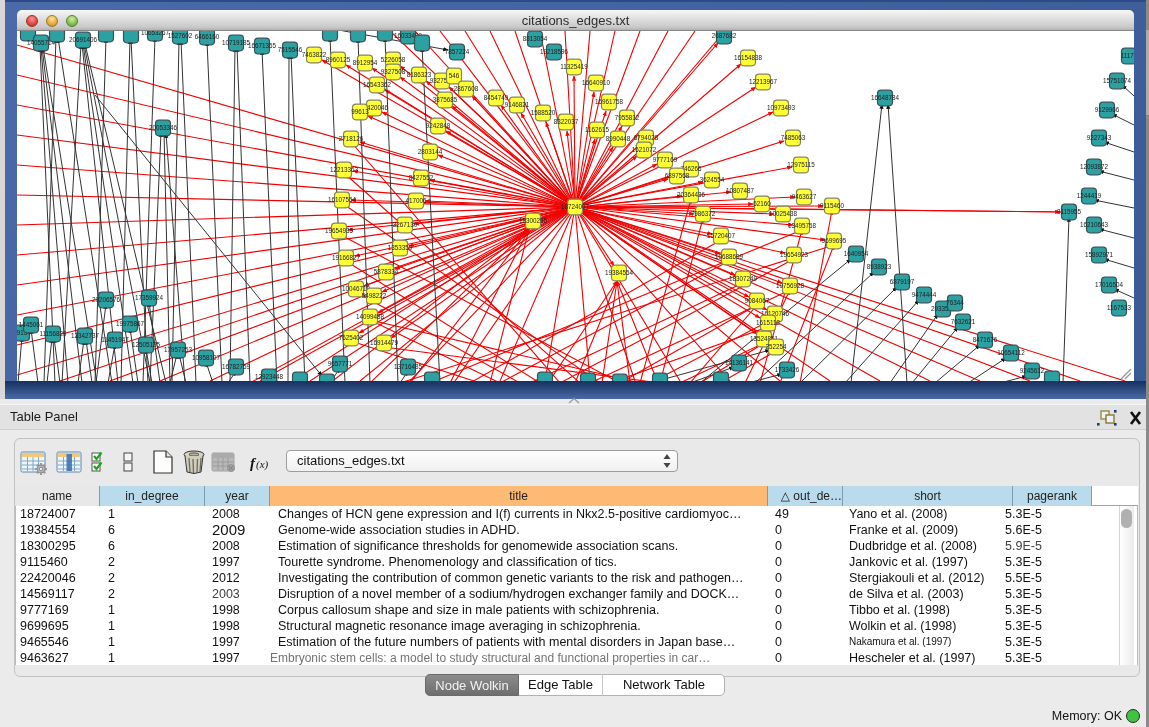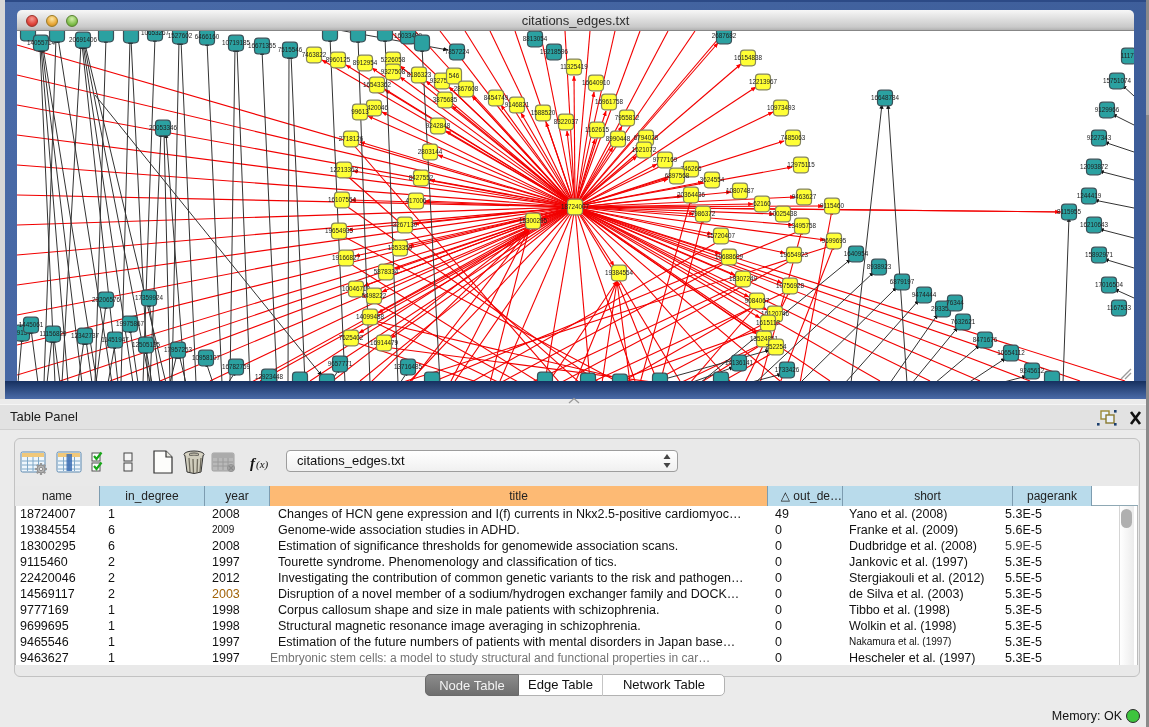--- a/index.html
+++ b/index.html
@@ -606,21 +606,21 @@
 <div style="position:absolute;left:1013px;top:486px;width:79px;height:20px;background:#b9dbeb;border-right:1px solid #7d9cb0;box-sizing:border-box;font-size:12px;text-align:center;line-height:20px;color:#222">pagerank</div>
 <div style="position:absolute;left:20px;top:506px;width:80px;height:16px;font-size:12.5px;line-height:16px;color:#111">18724007</div>
 <div style="position:absolute;left:108px;top:506px;height:16px;font-size:12.5px;line-height:16px;color:#111">1</div>
 <div style="position:absolute;left:212px;top:506px;height:16px;font-size:12.5px;line-height:16px;color:#111">2008</div>
 <div style="position:absolute;left:278px;top:506px;width:488px;height:16px;font-size:12.5px;line-height:16px;color:#111;white-space:nowrap;overflow:hidden">Changes of HCN gene expression and I(f) currents in Nkx2.5-positive cardiomyoc…</div>
 <div style="position:absolute;left:775px;top:506px;height:16px;font-size:12.5px;line-height:16px;color:#111">49</div>
 <div style="position:absolute;left:849px;top:506px;height:16px;font-size:12.5px;line-height:16px;color:#111">Yano et al. (2008)</div>
 <div style="position:absolute;left:1005px;top:506px;height:16px;font-size:12.5px;line-height:16px;color:#111">5.3E-5</div>
 <div style="position:absolute;left:20px;top:522px;width:80px;height:16px;font-size:12.5px;line-height:16px;color:#111">19384554</div>
 <div style="position:absolute;left:108px;top:522px;height:16px;font-size:12.5px;line-height:16px;color:#111">6</div>
-<div style="position:absolute;left:212px;top:522px;height:16px;font-size:10px;line-height:16px;color:#111">2009</div>
+<div style="position:absolute;left:212px;top:522px;height:16px;font-size:15px;line-height:16px;color:#111">2009</div>
 <div style="position:absolute;left:278px;top:522px;width:488px;height:16px;font-size:12.5px;line-height:16px;color:#111;white-space:nowrap;overflow:hidden">Genome-wide association studies in ADHD.</div>
 <div style="position:absolute;left:775px;top:522px;height:16px;font-size:12.5px;line-height:16px;color:#111">0</div>
 <div style="position:absolute;left:849px;top:522px;height:16px;font-size:12.5px;line-height:16px;color:#111">Franke et al. (2009)</div>
 <div style="position:absolute;left:1005px;top:522px;height:16px;font-size:12.5px;line-height:16px;color:#111">5.6E-5</div>
 <div style="position:absolute;left:20px;top:538px;width:80px;height:16px;font-size:12.5px;line-height:16px;color:#111">18300295</div>
 <div style="position:absolute;left:108px;top:538px;height:16px;font-size:12.5px;line-height:16px;color:#111">6</div>
 <div style="position:absolute;left:212px;top:538px;height:16px;font-size:12.5px;line-height:16px;color:#111">2008</div>
 <div style="position:absolute;left:278px;top:538px;width:488px;height:16px;font-size:12.5px;line-height:16px;color:#111;white-space:nowrap;overflow:hidden">Estimation of significance thresholds for genomewide association scans.</div>
 <div style="position:absolute;left:775px;top:538px;height:16px;font-size:12.5px;line-height:16px;color:#111">0</div>
 <div style="position:absolute;left:849px;top:538px;height:16px;font-size:12.5px;line-height:16px;color:#111">Dudbridge et al. (2008)</div>
@@ -634,21 +634,21 @@
 <div style="position:absolute;left:1005px;top:554px;height:16px;font-size:12.5px;line-height:16px;color:#111">5.3E-5</div>
 <div style="position:absolute;left:20px;top:570px;width:80px;height:16px;font-size:12.5px;line-height:16px;color:#111">22420046</div>
 <div style="position:absolute;left:108px;top:570px;height:16px;font-size:12.5px;line-height:16px;color:#111">2</div>
 <div style="position:absolute;left:212px;top:570px;height:16px;font-size:12.5px;line-height:16px;color:#111">2012</div>
 <div style="position:absolute;left:278px;top:570px;width:488px;height:16px;font-size:12.5px;line-height:16px;color:#111;white-space:nowrap;overflow:hidden">Investigating the contribution of common genetic variants to the risk and pathogen…</div>
 <div style="position:absolute;left:775px;top:570px;height:16px;font-size:12.5px;line-height:16px;color:#111">0</div>
 <div style="position:absolute;left:849px;top:570px;height:16px;font-size:12.5px;line-height:16px;color:#111">Stergiakouli et al. (2012)</div>
 <div style="position:absolute;left:1005px;top:570px;height:16px;font-size:12.5px;line-height:16px;color:#111">5.5E-5</div>
 <div style="position:absolute;left:20px;top:586px;width:80px;height:16px;font-size:12.5px;line-height:16px;color:#111">14569117</div>
 <div style="position:absolute;left:108px;top:586px;height:16px;font-size:12.5px;line-height:16px;color:#111">2</div>
-<div style="position:absolute;left:212px;top:586px;height:16px;font-size:12.5px;line-height:16px;color:#a16207">2003</div>
+<div style="position:absolute;left:212px;top:586px;height:16px;font-size:12.5px;line-height:16px;color:#404040">2003</div>
 <div style="position:absolute;left:278px;top:586px;width:488px;height:16px;font-size:12.5px;line-height:16px;color:#111;white-space:nowrap;overflow:hidden">Disruption of a novel member of a sodium/hydrogen exchanger family and DOCK…</div>
 <div style="position:absolute;left:775px;top:586px;height:16px;font-size:12.5px;line-height:16px;color:#111">0</div>
 <div style="position:absolute;left:849px;top:586px;height:16px;font-size:12.5px;line-height:16px;color:#111">de Silva et al. (2003)</div>
 <div style="position:absolute;left:1005px;top:586px;height:16px;font-size:12.5px;line-height:16px;color:#111">5.3E-5</div>
 <div style="position:absolute;left:20px;top:602px;width:80px;height:16px;font-size:12.5px;line-height:16px;color:#111">9777169</div>
 <div style="position:absolute;left:108px;top:602px;height:16px;font-size:12.5px;line-height:16px;color:#111">1</div>
 <div style="position:absolute;left:212px;top:602px;height:16px;font-size:12.5px;line-height:16px;color:#111">1998</div>
 <div style="position:absolute;left:278px;top:602px;width:488px;height:16px;font-size:12.5px;line-height:16px;color:#111;white-space:nowrap;overflow:hidden">Corpus callosum shape and size in male patients with schizophrenia.</div>
 <div style="position:absolute;left:775px;top:602px;height:16px;font-size:12.5px;line-height:16px;color:#111">0</div>
 <div style="position:absolute;left:849px;top:602px;height:16px;font-size:12.5px;line-height:16px;color:#111">Tibbo et al. (1998)</div>
@@ -676,18 +676,18 @@
 <div style="position:absolute;left:1005px;top:650px;height:16px;font-size:12.5px;line-height:16px;color:#111">5.3E-5</div>
 
 <div class="abs" style="left:1119px;top:506px;width:15px;height:159px;background:linear-gradient(90deg,#ffffff,#ececec);border-left:1px solid #d5d5d5"></div>
 <div class="abs" style="left:1121px;top:509px;width:11px;height:19px;background:#b0b0b0;border-radius:6px"></div>
 
 <svg class="abs" width="16" height="8" viewBox="0 0 16 8" style="left:567px;top:397px">
     <path d="M2,6 L7,1.5 L12,6" fill="none" stroke="#9a9a9a" stroke-width="1.3"></path>
   </svg>
 
 <div class="abs" style="left:425px;top:674px;width:300px;height:22px;background:#fff;border:1px solid #b2b2b2;border-radius:5px"></div>
-<div class="abs" style="left:425px;top:674px;width:94px;height:22px;background:linear-gradient(#8c8c8c,#6e6e6e);border:1px solid #6a6a6a;border-radius:5px 0 0 5px;color:#f3f3f3;font-size:13px;text-align:center;line-height:21px">Node Table</div>
+<div class="abs" style="left:425px;top:674px;width:94px;height:22px;background:linear-gradient(#8c8c8c,#6e6e6e);border:1px solid #6a6a6a;border-radius:5px 0 0 5px;color:#f3f3f3;font-size:13px;text-align:center;line-height:21px">Node Wolkin</div>
 <div class="abs" style="left:519px;top:674px;width:84px;height:22px;color:#111;font-size:13px;text-align:center;line-height:21px;border-right:1px solid #c5c5c5">Edge Table</div>
 <div class="abs" style="left:603px;top:674px;width:122px;height:14px;color:#111;font-size:13px;text-align:center;line-height:21px">Network Table</div>
 
 <div class="abs" style="left:1040px;top:708px;width:82px;height:16px;font-size:12.5px;line-height:16px;text-align:right;color:#111">Memory: OK</div>
 <div class="abs" style="left:1126px;top:709px;width:14px;height:14px;border-radius:50%;background:#3ec43e;border:1.5px solid #2b2b2b"></div>
 
 </body></html>

